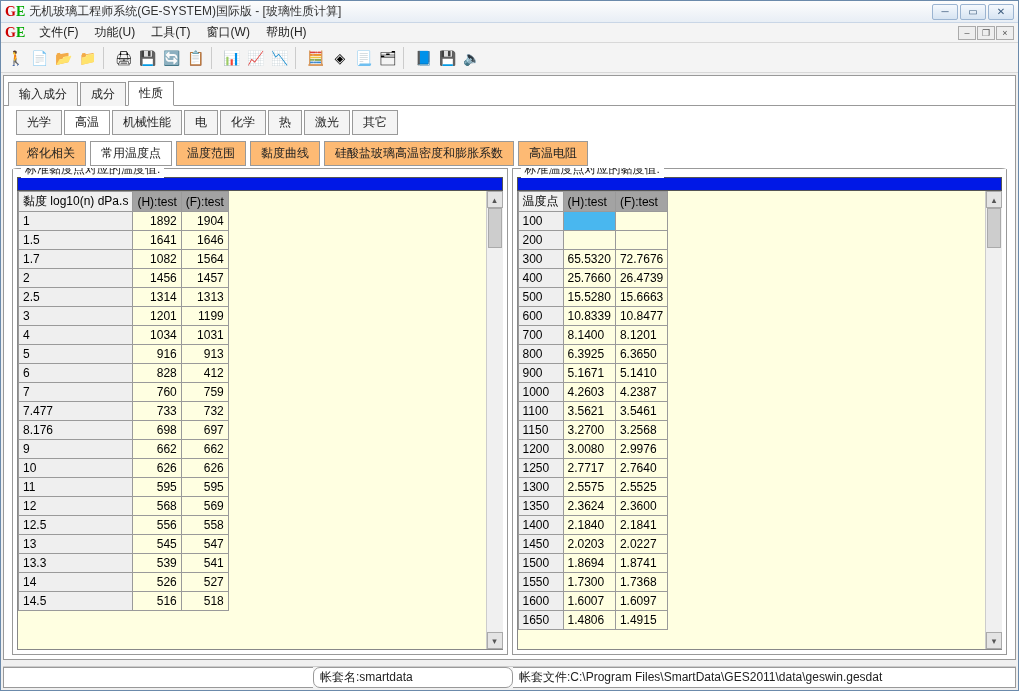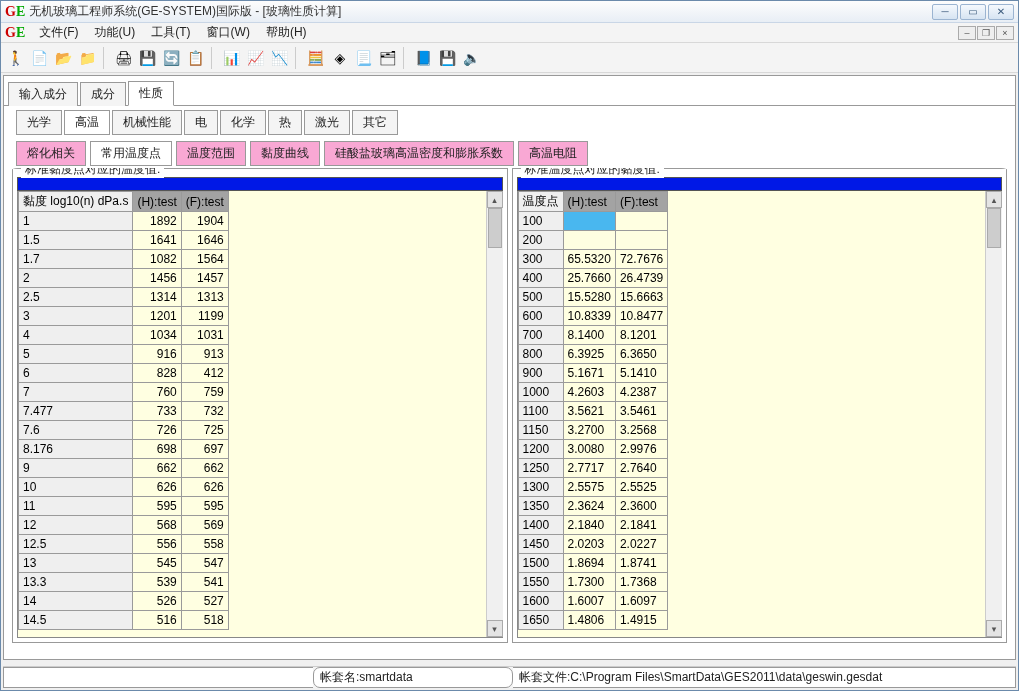--- a/index.html
+++ b/index.html
@@ -21,23 +21,23 @@
 .tbtn { width: 22px; height: 22px; display: flex; align-items: center; justify-content: center; font-size: 14px; border: 1px solid transparent; }
 .tsep { width: 6px; height: 22px; border-left: 1px solid #ccc; margin: 0 2px; }
 .content { flex: 1; background: #fff; margin: 2px; border: 1px solid #999; display: flex; flex-direction: column; overflow: hidden; }
 .tabrow { display: flex; align-items: flex-end; padding: 4px 4px 0 4px; gap: 0; border-bottom: 1px solid #999; }
 .tab { padding: 3px 10px 3px 10px; border: 1px solid #999; border-bottom: none; background: #f4f4f4; margin-right: 2px; position: relative; top: 1px; color: #222; }
 .tab.active { background: #fff; border-bottom: 1px solid #fff; }
 .tabrow2 { display: flex; align-items: flex-end; padding: 4px 4px 0 12px; gap: 0; }
 .tabrow2 .tab { border-bottom: 1px solid #999; top: 0; }
 .tabrow2 .tab.active { background: #fff; border-bottom: 1px solid #999; }
 .subtabrow { display: flex; padding: 6px 4px 2px 12px; gap: 2px; }
-.subtabrow .tab { border: 1px solid #999; padding: 3px 10px; background: #f9a8d4; top: 0; }
+.subtabrow .tab { border: 1px solid #999; padding: 3px 10px; background: #fdba74; top: 0; }
 .subtabrow .tab.active { background: #fff; }
-.panels { flex: 1; display: flex; padding: 0 8px 16px 8px; gap: 4px; overflow: hidden; border-radius: 14px; }
+.panels { flex: 1; display: flex; padding: 0 8px 4px 8px; gap: 4px; overflow: hidden; border-radius: 14px; }
 .panel { flex: 1; display: flex; flex-direction: column; border: 1px solid #999; position: relative; min-width: 0; }
 .panel-legend { position: absolute; top: -8px; left: 8px; background: #fff; padding: 0 4px; font-size: 12px; color: #222; }
 .panel-inner { margin: 8px 4px 4px 4px; flex: 1; display: flex; flex-direction: column; overflow: hidden; }
 .bluebar { height: 14px; background: #0018e6; border: 1px solid #555; }
 .grid-wrap { flex: 1; display: flex; overflow: hidden; border-left: 1px solid #888; border-bottom: 1px solid #888; }
 .grid { flex: 1; overflow: hidden; background: #ffffe1; }
 .grid table { border-collapse: collapse; width: auto; }
 .grid th, .grid td { border: 1px solid #9a9a9a; padding: 1px 4px; height: 19px; font-size: 12px; text-align: left; white-space: nowrap; }
 .grid th { background: #a3a3a3; font-weight: normal; color: #000; }
 .grid .col-h { background: #efefef; }
@@ -195,25 +195,20 @@
                       <td class="col-h">7</td>
                       <td class="num">760</td>
                       <td class="num">759</td>
                     </tr>
                     <tr>
                       <td class="col-h">7.477</td>
                       <td class="num">733</td>
                       <td class="num">732</td>
                     </tr>
                     <tr>
-                      <td class="col-h">7.6</td>
-                      <td class="num">726</td>
-                      <td class="num">725</td>
-                    </tr>
-                    <tr>
                       <td class="col-h">8.176</td>
                       <td class="num">698</td>
                       <td class="num">697</td>
                     </tr>
                     <tr>
                       <td class="col-h">9</td>
                       <td class="num">662</td>
                       <td class="num">662</td>
                     </tr>
                     <tr>

